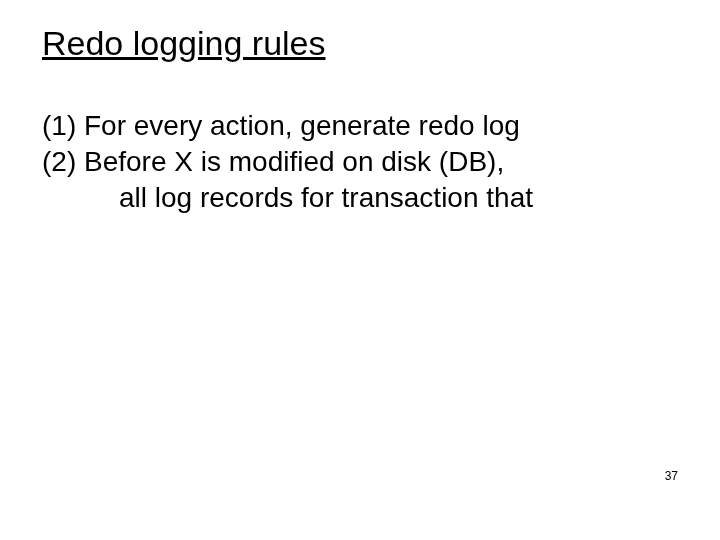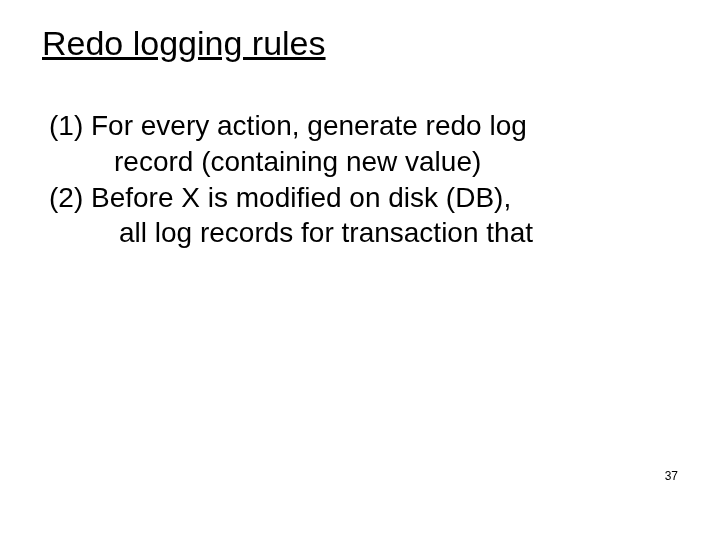--- a/index.html
+++ b/index.html
@@ -31,21 +31,20 @@
     position: absolute;
     left: 42px;
     top: 108px;
     width: 620px;
     font-size: 28px;
     line-height: 1.28;
   }
   .row {
     display: block;
     white-space: pre;
-    margin-left: 7px;
   }
   .num-marker {
     
   }
   .indent1 { padding-left: 72px; display:block; }
   .indent1b { padding-left: 77px; display:block; } 
   .indent1c { padding-left: 65px; display:block; }  
   .page-num {
     position: absolute;
     right: 42px;
@@ -57,21 +56,20 @@
 </head>
 <body>
 
 <div class="slide">
 
   <div class="title">Redo logging rules</div>
 
   <div class="body">
 
     <span class="row"><span class="num-marker">(1) </span><span>For every action, generate redo log</span></span>
-    <span class="indent1">record (containing new value)</span>
 
     <span class="row"><span class="num-marker">(2) </span><span>Before X is modified on disk (DB),</span></span>
     <span class="indent1b">all log records for transaction that</span>
 
 
   </div>
 
   <div class="page-num">37</div>
 
 </div>

